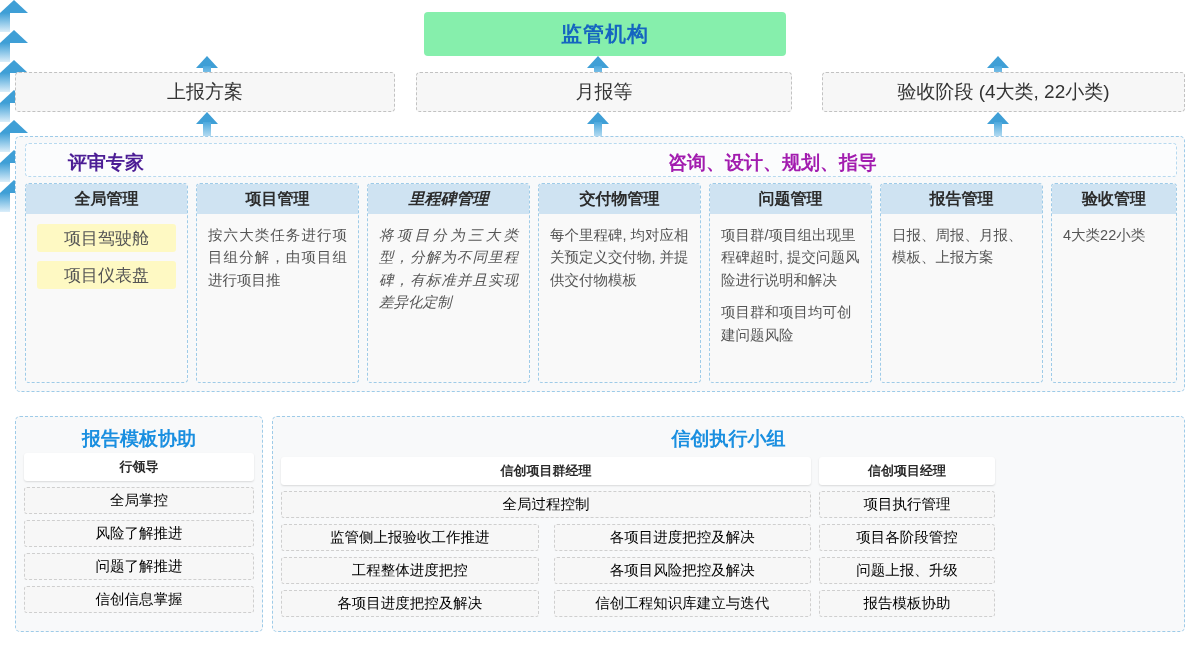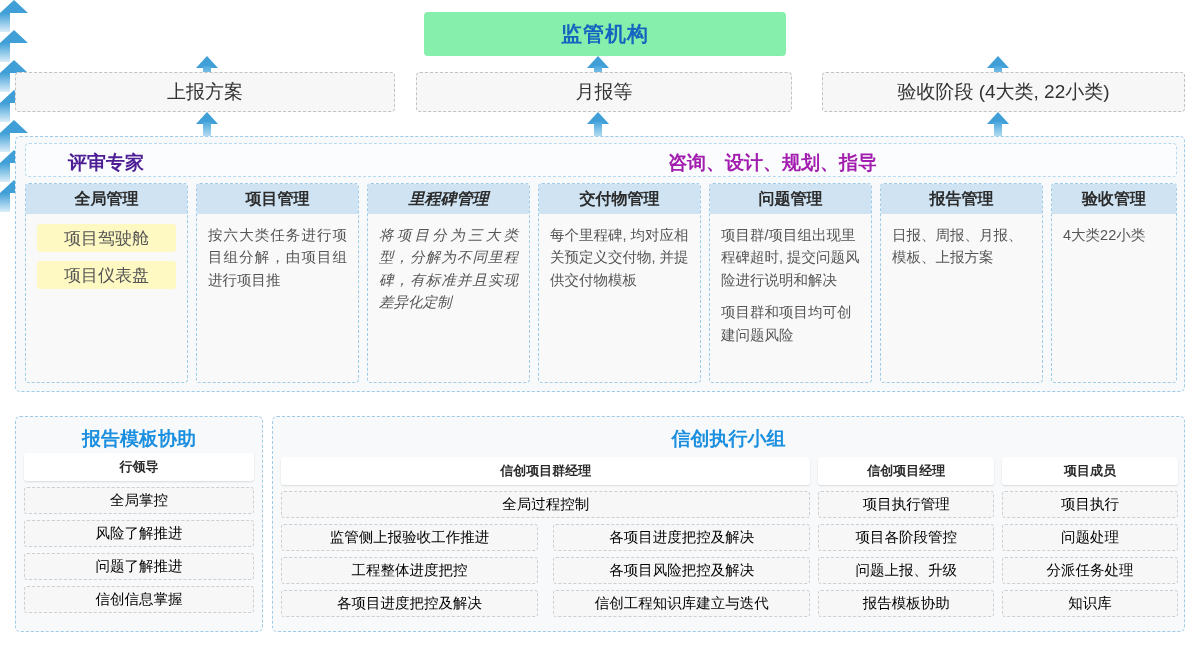--- a/index.html
+++ b/index.html
@@ -315,24 +315,17 @@
       </div>
 
       <div class="pm-col">
         <div class="role-head">信创项目经理</div>
         <div class="cell">项目执行管理</div>
         <div class="cell">项目各阶段管控</div>
         <div class="cell">问题上报、升级</div>
         <div class="cell">报告模板协助</div>
       </div>
 
-      <div class="mem-col">
-        <div class="role-head">项目成员</div>
-        <div class="cell">项目执行</div>
-        <div class="cell">问题处理</div>
-        <div class="cell">分派任务处理</div>
-        <div class="cell">知识库</div>
-      </div>
 
     </div>
   </div>
 
 </div>
 
 </body></html>

